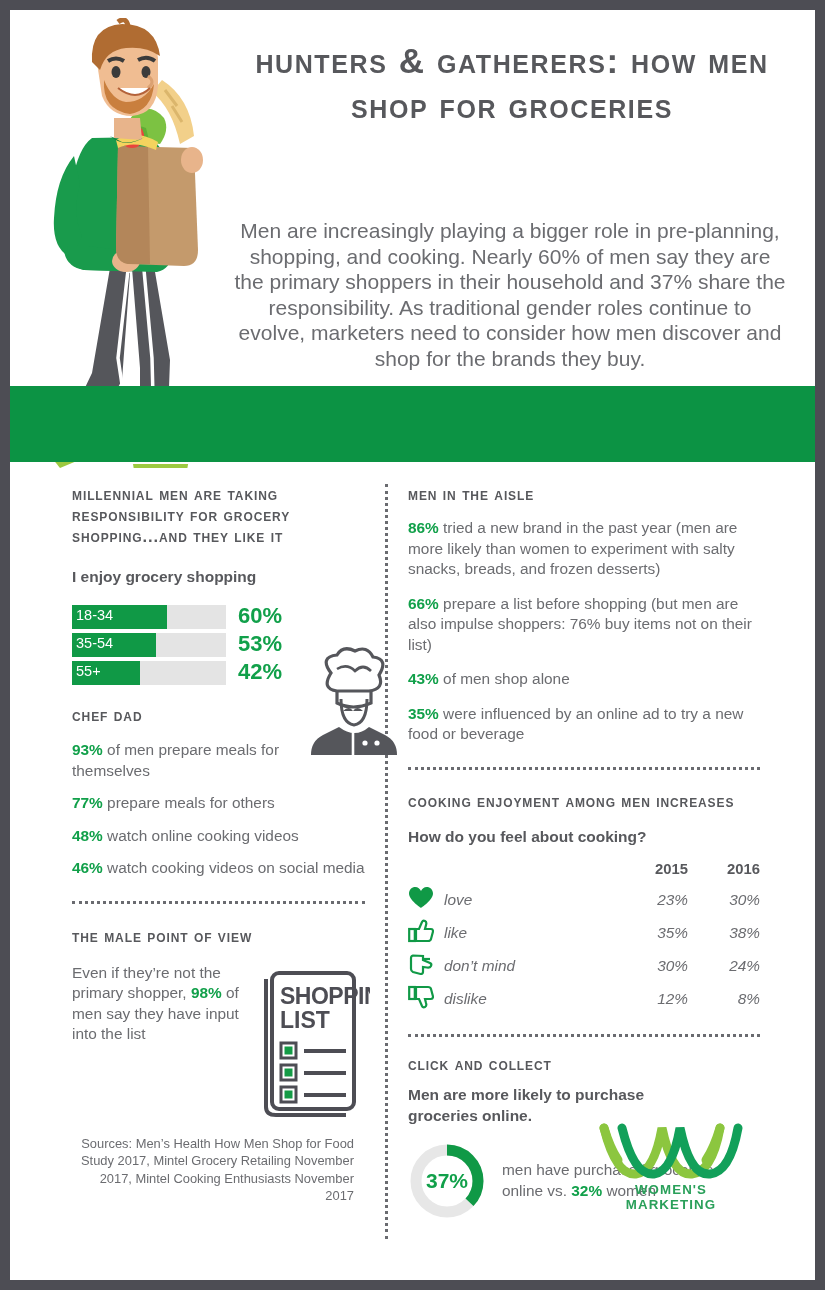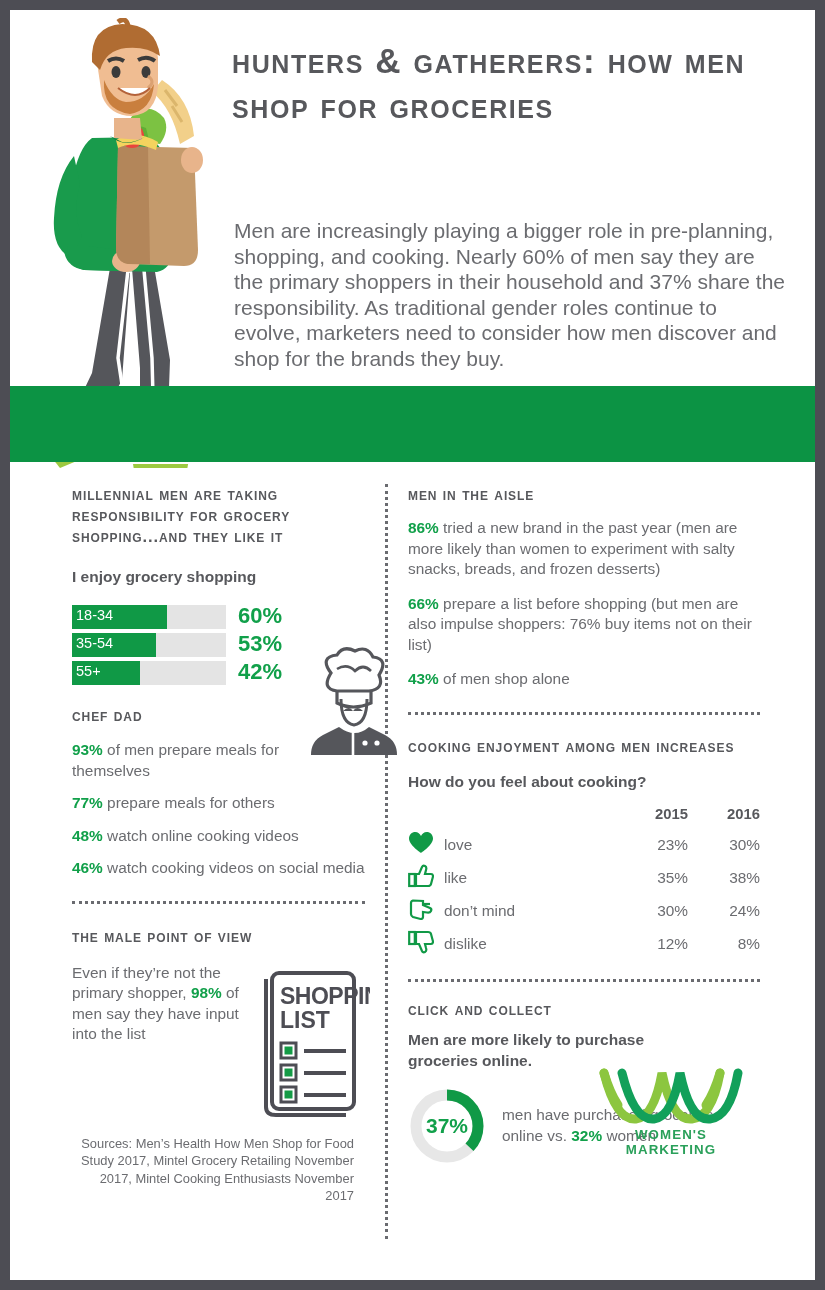--- a/index.html
+++ b/index.html
@@ -13,20 +13,21 @@
     width: 825px; height: 1290px;
     background: #ffffff;
     border: 10px solid #4d4d54;
     overflow: hidden;
   }
 
   
   .header {
     position: absolute; left: 0; top: 0; width: 752px; height: 376px;
     background: #ffffff;
+    text-align: center;
   }
   .hero-figure {
     position: absolute; left: 12px; top: 8px; width: 195px; height: 450px;
   }
   .title {
     position: absolute; left: 222px; top: 28px; width: 560px;
     font-size: 35px; line-height: 45px;
     font-weight: bold; color: #57585c;
     letter-spacing: 1.6px;
     font-variant: small-caps;
@@ -91,21 +92,21 @@
   }
 
   
   table.cook { border-collapse: collapse; width: 100%; }
   table.cook th {
     font-size: 14.8px; font-weight: bold; color: #57585c;
     padding: 0 0 7px 0; text-align: right;
   }
   table.cook th.sp { text-align: left; }
   table.cook td {
-    font-size: 15.4px; color: #6b6c70; padding: 2.5px 0; text-align: right;
+    font-size: 15.4px; color: #6b6c70; padding: 2.5px 0; text-align: right; font-style: italic;
   }
   table.cook td.ic { width: 36px; text-align: left; }
   table.cook td.lbl { text-align: left; }
 
   
   .donutwrap { position: relative; width: 78px; height: 78px; }
   .donuttxt {
     position: absolute; left: 0; top: 0; width: 78px; height: 78px;
     display: flex; align-items: center; justify-content: center;
     font-size: 21px; font-weight: bold; color: #11a04a;
@@ -275,20 +276,21 @@
       <p class="sources" style="margin-top:4px; width:282px;text-align:right;">Sources: Men’s Health How Men Shop for Food Study 2017, Mintel Grocery Retailing November 2017, Mintel Cooking Enthusiasts November 2017</p>
     </div>
 
     <div class="col-right">
 
       <h2 class="sec">Men in the Aisle</h2>
 
       <p class="stat" style="margin-top:13px;"><span class="g">86%</span><span> tried a new brand in the past year (men are more likely than women to experiment with salty snacks, breads, and frozen desserts)</span></p>
       <p class="stat" style="margin-top:14px;"><span class="g">66%</span><span> prepare a list before shopping (but men are also impulse shoppers: 76% buy items not on their list)</span></p>
       <p class="stat" style="margin-top:14px;"><span class="g">43%</span><span> of men shop alone</span></p>
+      <p class="stat" style="margin-top:14px;"><span class="g">35%</span><span> were influenced by an online ad to try a new food or beverage</span></p>
 
       <div class="hdots" style="margin-top:22px;"></div>
 
       <h2 class="sec" style="margin-top:21px;">Cooking enjoyment among men increases</h2>
       <div class="sub" style="margin-top:14px;">How do you feel about cooking?</div>
 
       <table class="cook" style="margin-top:14px;">
         <thead>
           <tr>
             <th class="sp" style="width:36px;"></th>

